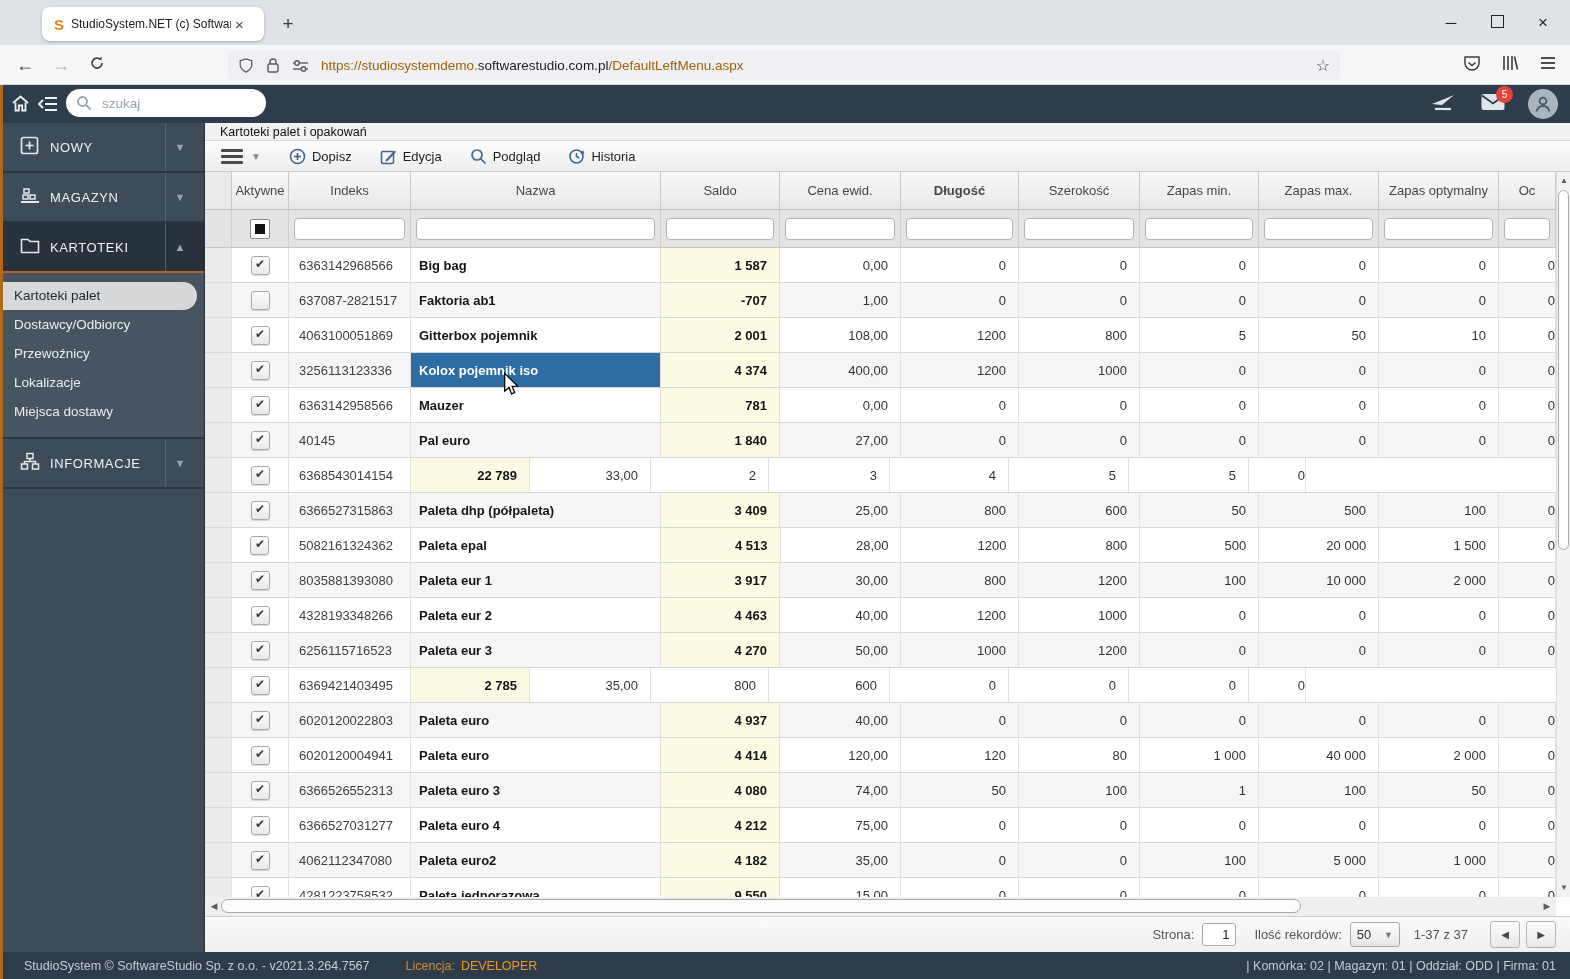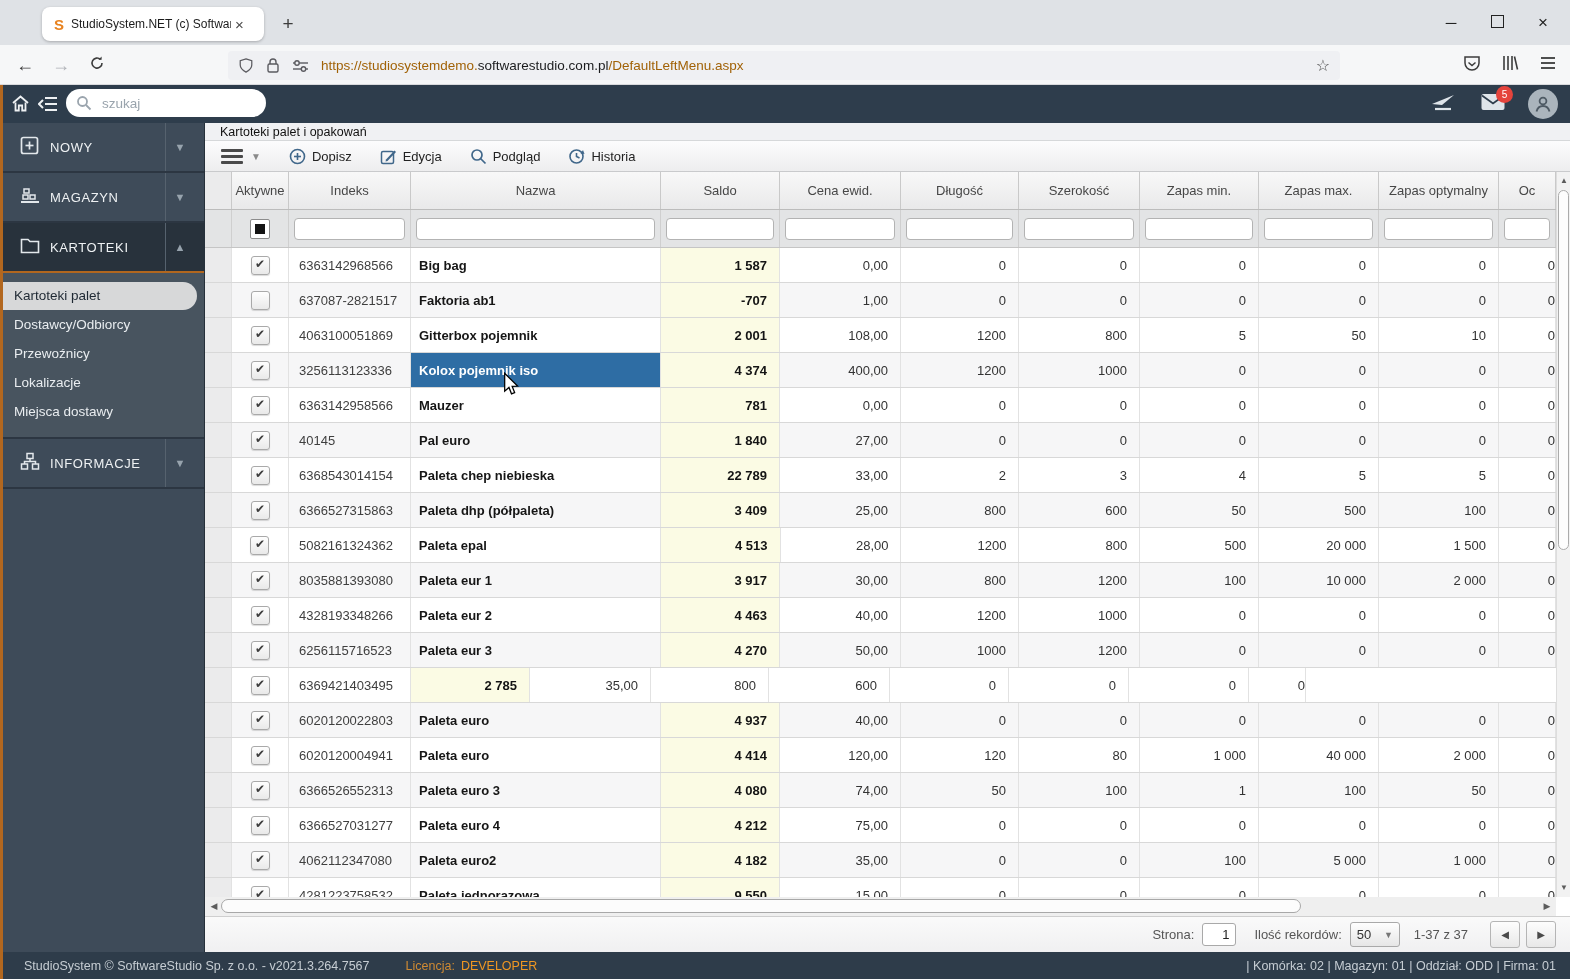--- a/index.html
+++ b/index.html
@@ -324,21 +324,21 @@
         </div>
         <div class="hcell" style="width: 250px;">
           <span>Nazwa</span>
         </div>
         <div class="hcell" style="width: 119px;">
           <span>Saldo</span>
         </div>
         <div class="hcell" style="width: 121px;">
           <span>Cena ewid.</span>
         </div>
-        <div class="hcell" style="width: 118px;">
+        <div class="hcell" style="width: 118px; font-weight: bold;">
           <span>Długość</span>
         </div>
         <div class="hcell" style="width: 121px;">
           <span>Szerokość</span>
         </div>
         <div class="hcell" style="width: 119px;">
           <span>Zapas min.</span>
         </div>
         <div class="hcell" style="width: 120px;">
           <span>Zapas max.</span>
@@ -605,23 +605,20 @@
             <span>0</span>
           </div>
         </div>
         <div class="trow">
           <div class="cell c-sel" style="width: 27px;"></div>
           <div class="cell c-active" style="width: 57px;">
             <span class="cb">✔</span>
           </div>
           <div class="cell c-indeks" style="width: 122px;">
             <span>6368543014154</span>
-          </div>
-          <div class="cell c-nazwa" style="width: 250px;">
-            <span>Paleta chep niebieska</span>
           </div>
           <div class="cell c-saldo" style="width: 119px;">
             <span>22 789</span>
           </div>
           <div class="cell c-cena" style="width: 121px;">
             <span>33,00</span>
           </div>
           <div class="cell c-dlugosc" style="width: 118px;">
             <span>2</span>
           </div>

